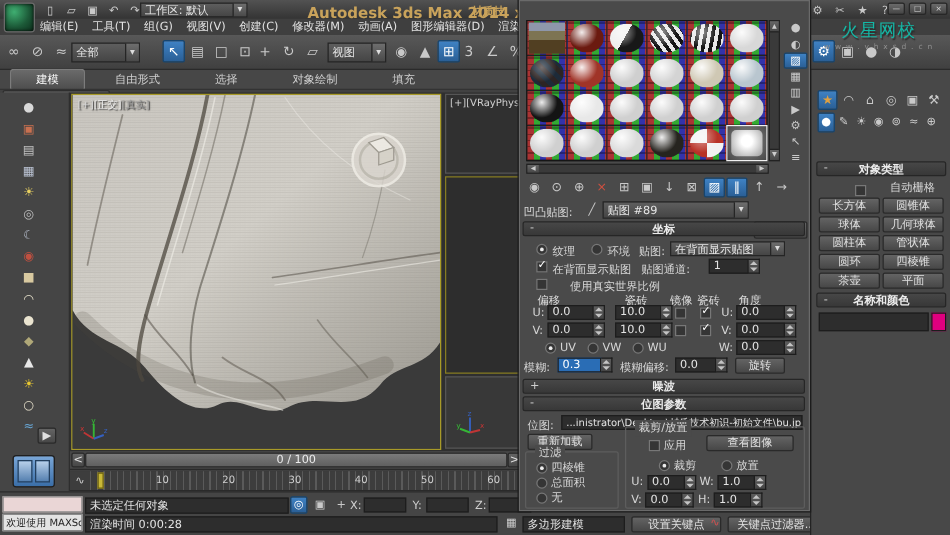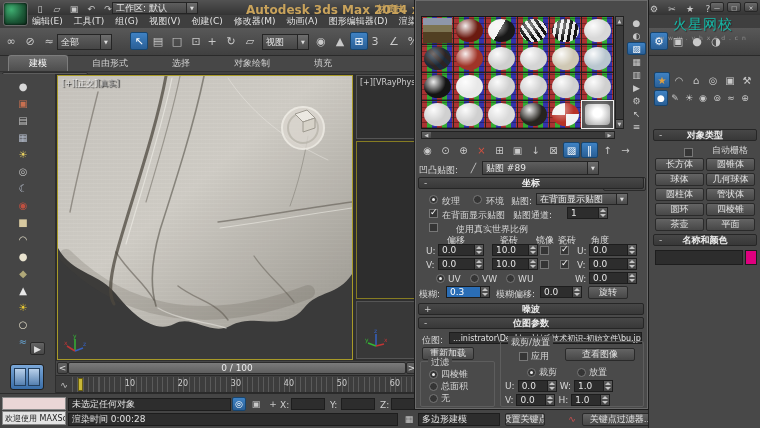--- a/index.html
+++ b/index.html
@@ -400,21 +400,21 @@
         <div class="ticon">▶|</div>
         <div class="ticon">◈</div>
         <div class="ticon">⊕</div>
         <div class="ticon">⊞</div>
         <div class="ticon" style="color: rgb(128, 192, 128);">▣</div>
         <div class="ticon">⊡</div>
       </div>
     <div id="prompt-field" class="abs field">渲染时间 0:00:28</div>
     <div class="abs ticon small" style="left:402px;top:18px">▦</div>
     <div class="abs field" style="left:418px;top:19px;width:82px;height:13px">多边形建模</div>
-    <div class="abs btn" style="left:505px;top:19px;width:40px;height:13px">设置关键点</div>
+    <div class="abs btn" style="left:505px;top:19px;width:72px;height:13px">设置关键点</div>
     <div class="abs ticon small" style="left:565px;top:18px;color:#d05050">∿</div>
     <div class="abs btn" style="left:582px;top:19px;width:78px;height:13px">关键点过滤器...</div>
     <div class="abs fs" style="left:662px;top:19px;height:13px">
       <div class="field" style="width:26px">0</div>
       <div class="spin">
           <i class="u"></i>
           <i class="d"></i>
         </div>
     </div>
     <div id="rowb-right" class="abs" style="left:700px">
@@ -621,21 +621,21 @@
             <i class="u"></i>
             <i class="d"></i>
           </div>
       </div>
     </div>
     <div class="crow" style="top:220px">
       <span class="chk" style="left:13px;position:absolute"></span>
       <span class="lbl" style="left:40px">使用真实世界比例</span>
     </div>
     <div class="crow" style="top:233px">
-      <span class="hdr" style="left:31px">偏移</span>
+      <span class="hdr" style="left:14px">偏移</span>
       <span class="hdr" style="left:84px">瓷砖</span>
       <span class="hdr" style="left:120px">镜像</span>
       <span class="hdr" style="left:142px">瓷砖</span>
       <span class="hdr" style="left:175px">角度</span>
     </div>
     <div class="crow" style="top:243px">
       <span class="lbl" style="left:10px">U:</span>
       <div class="fs" style="left:22px;width:46px">
           <div class="field">0.0</div>
           <div class="spin">

